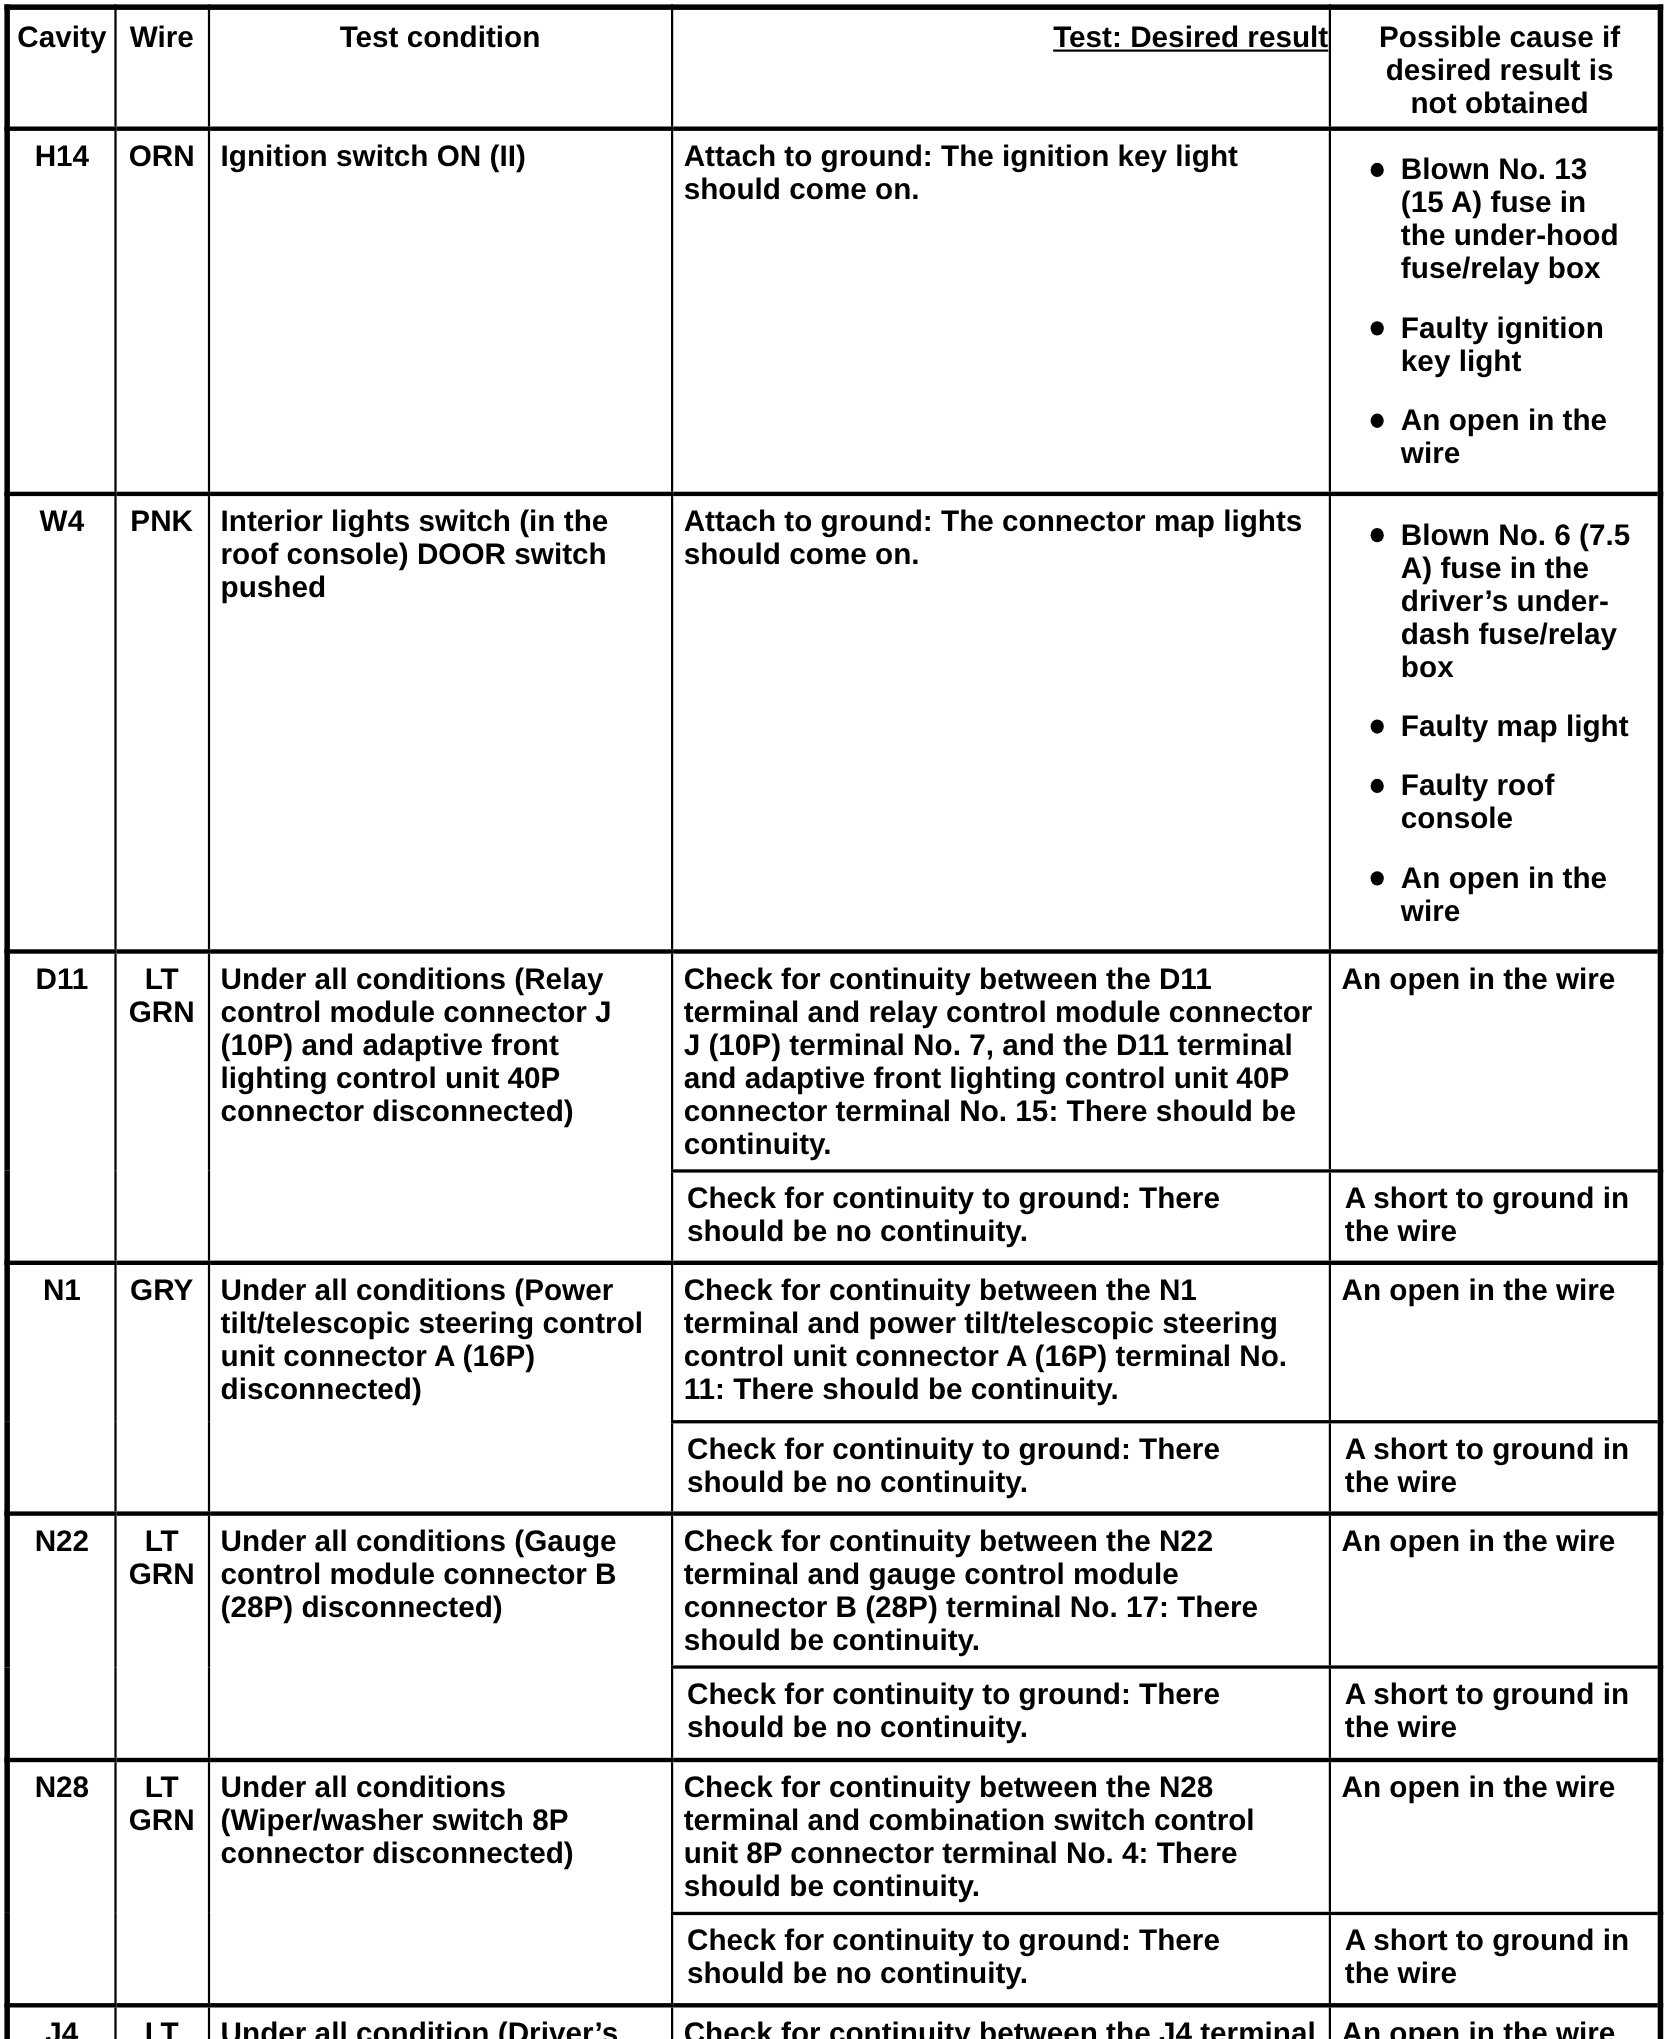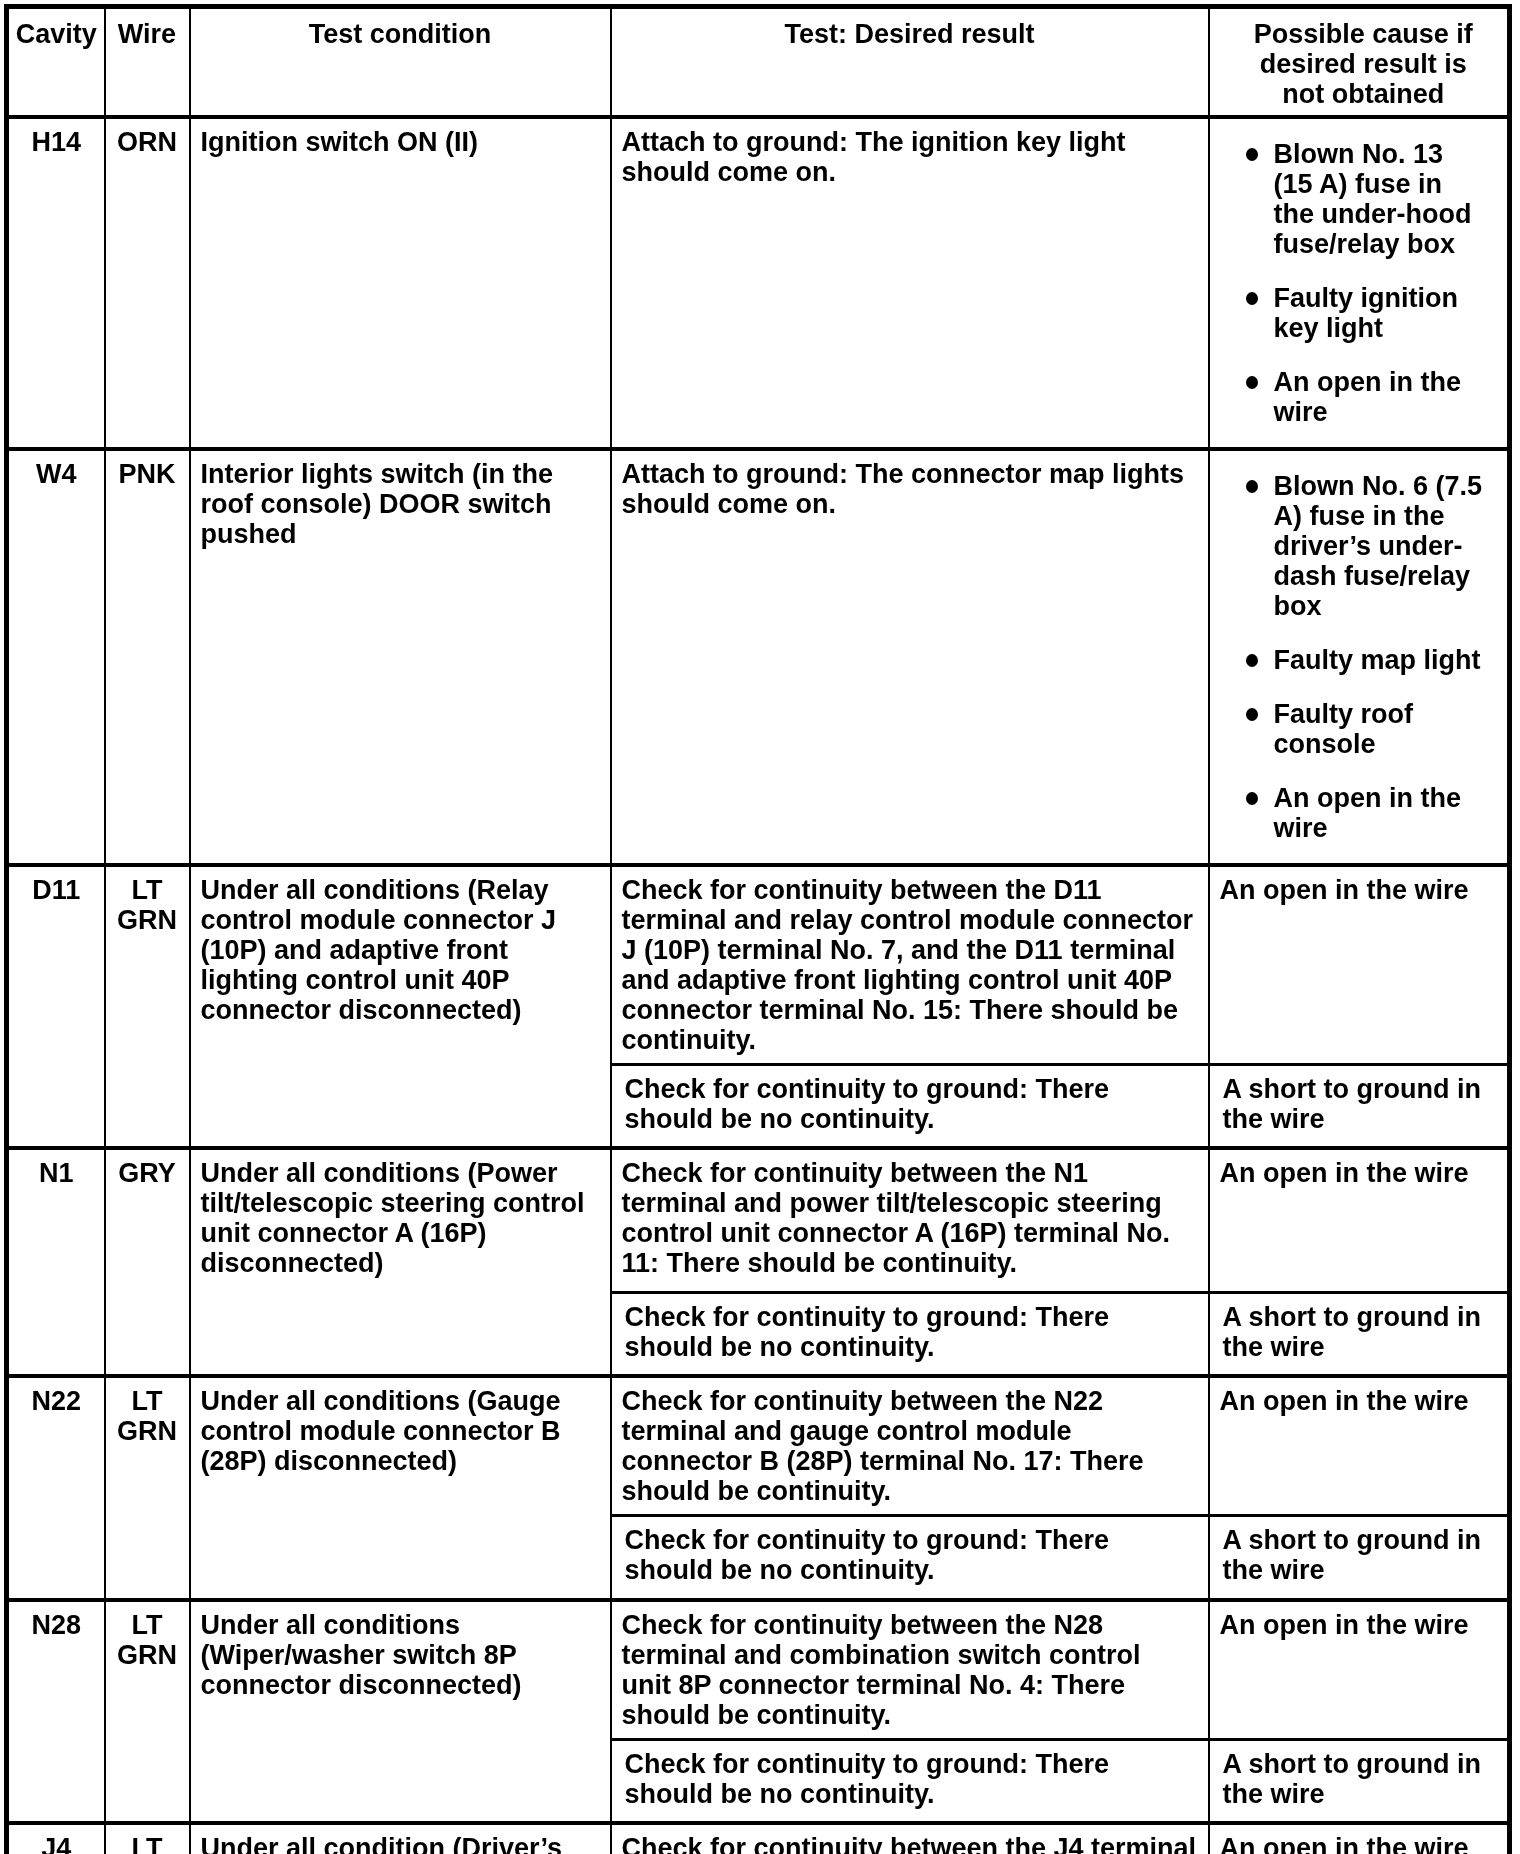--- a/index.html
+++ b/index.html
@@ -11,21 +11,21 @@
       border: 5px solid #000;
       font-size: 27px; line-height: 30px;
     }
     table.diag col.c1 { width: 98px; }
     table.diag col.c2 { width: 85px; }
     table.diag col.c3 { width: 421px; }
     table.diag col.c4 { width: 598px; }
     table.diag col.c5 { width: 301px; }
     th, td { border-left: 2px solid #000; border-right: 2px solid #000; vertical-align: top; padding: 0; }
     th { font-weight: bold; text-align: center; border-bottom: 4px solid #000; height: 110px; padding-top: 10px; box-sizing: border-box; }
-    th.h-desired { text-align: center; padding-left: 0; }
+    th.h-desired { text-align: right; padding-left: 0; text-decoration: underline; }
     th.h-cause { padding: 10px 18px 0 28px; }
     td { padding: 8px 10px 8px 10px; font-weight: bold; }
     td.cav, td.wire { text-align: center; padding-left: 2px; padding-right: 2px; }
     tr.main-row td.top-cell { border-top: 4px solid #000; }
     tr.sub-row td { border-top: 3px solid #000; }
     ul.causes { list-style: none; margin: 12px; padding: 0; }
     ul.causes li { position: relative; padding-left: 42px; margin-bottom: 24px; }
     ul.causes li:last-child { margin-bottom: 0; }
     ul.causes li .bullet {
       position: absolute; left: 14px; top: 9px; width: 12px; height: 13px;

